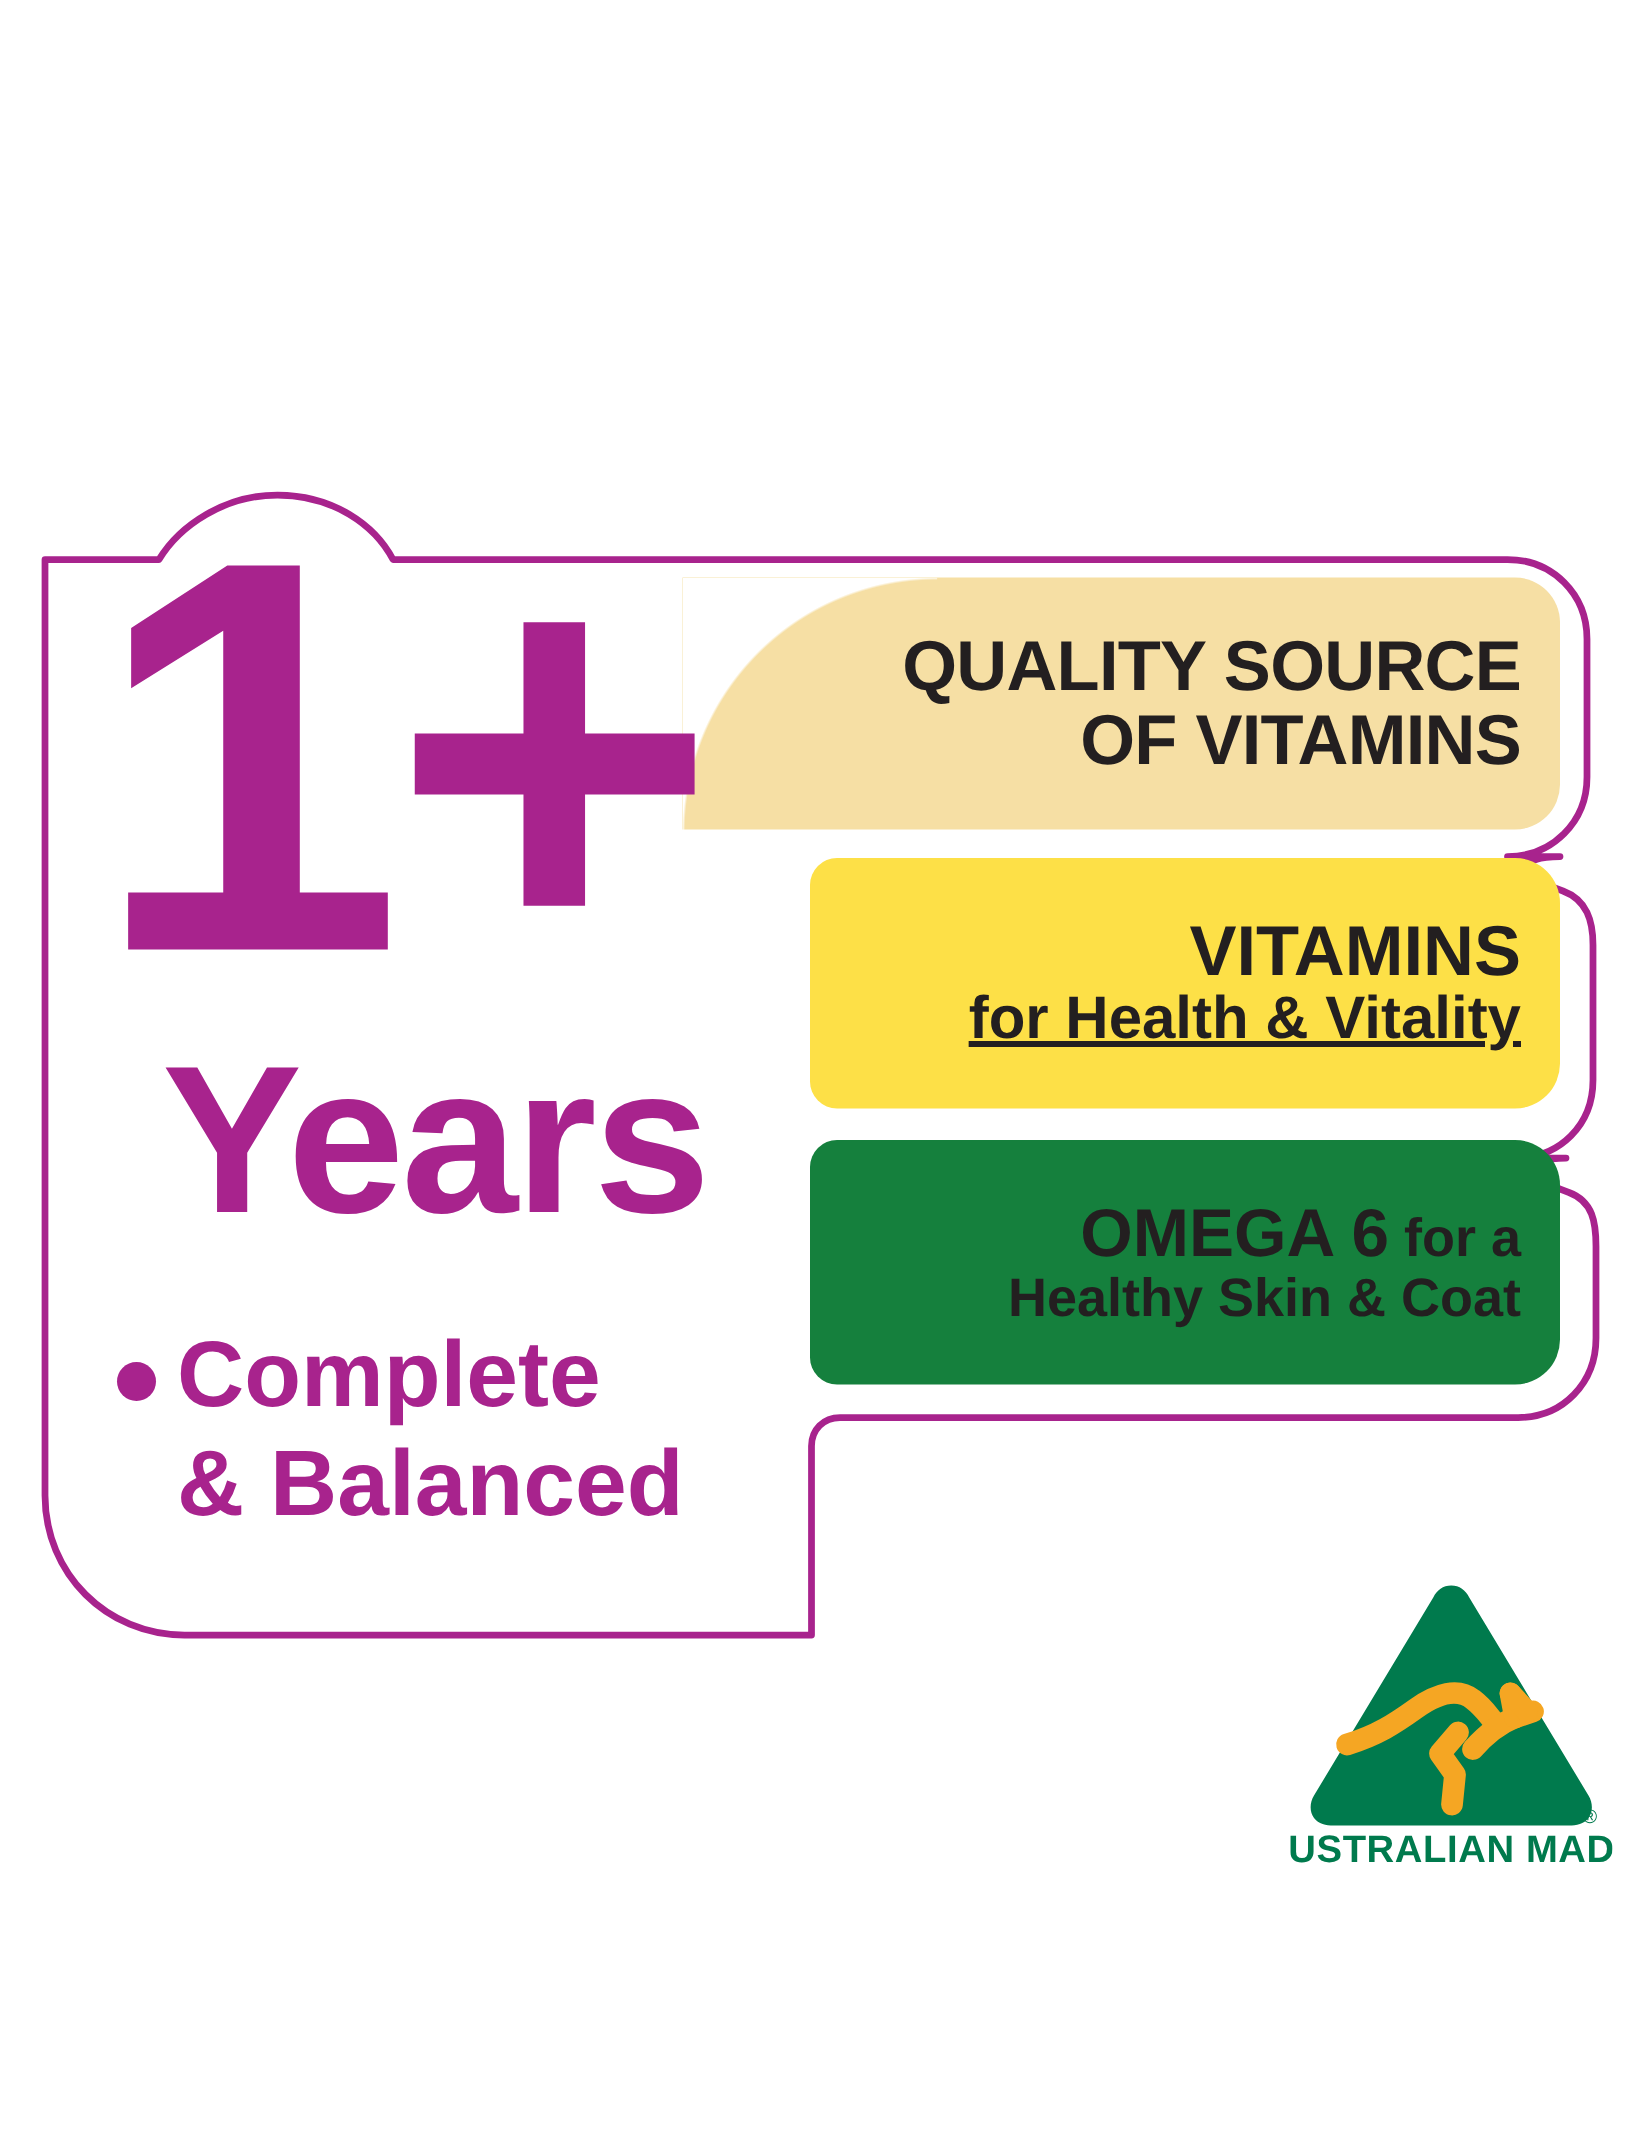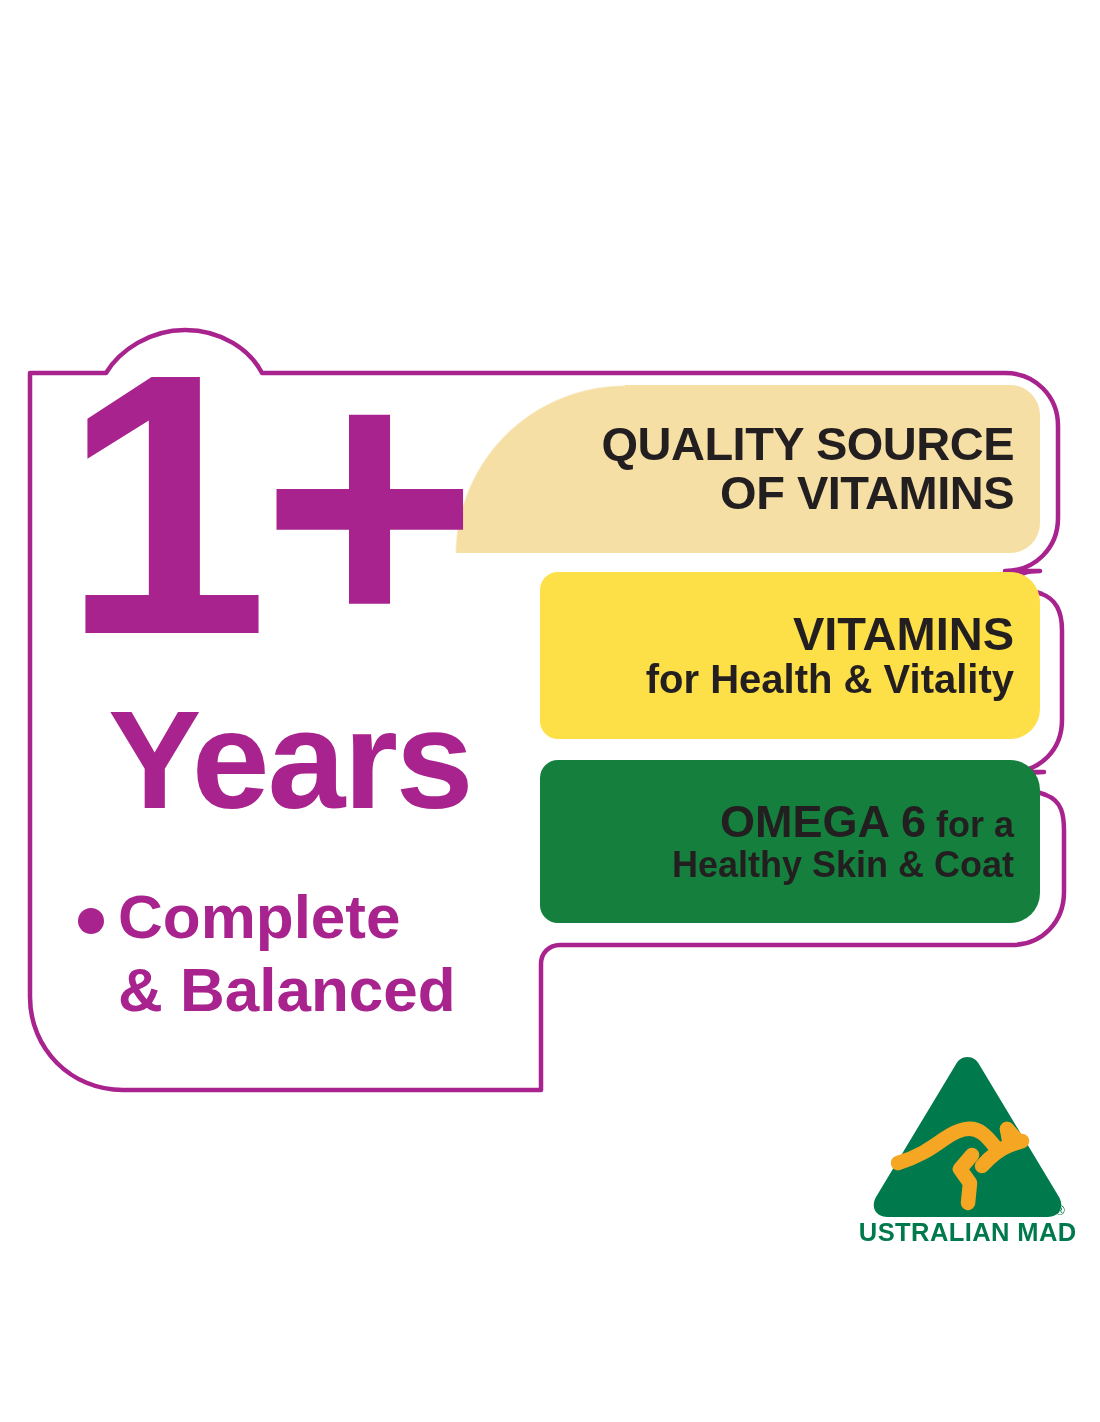--- a/index.html
+++ b/index.html
@@ -49,21 +49,21 @@
     left:540px; top:760px; width:500px; height:163px;
     background:#15803d;
     border-radius:18px 30px 30px 18px;
   }
 
   .l1{display:block;font-weight:bold;}
   .l2{display:block;font-weight:bold;}
 
   #band-protein .l1,#band-protein .l2{font-size:47px;letter-spacing:-0.5px;}
   #band-vitamins .l1{font-size:47px;}
-  #band-vitamins .l2{font-size:40px;}
+  #band-vitamins .l2{font-size:40px;text-decoration:underline;}
   #band-omega .l1{font-size:45px;}
   #band-omega .l2{font-size:36px;}
   #band-omega .small{font-size:36px;}
 
   
   #age-block{position:absolute;left:0;top:0;width:545px;height:1100px;z-index:4;}
 
   #age-number{
     position:absolute;left:62px;top:345px;
     font-size:372px;line-height:0.86;

